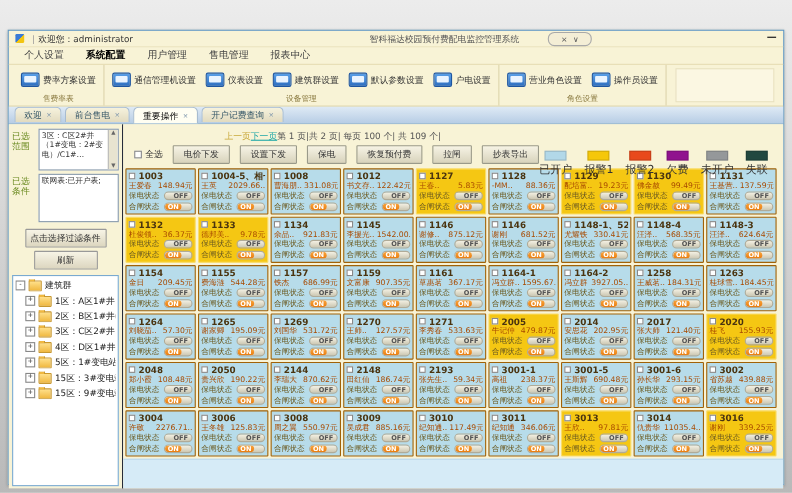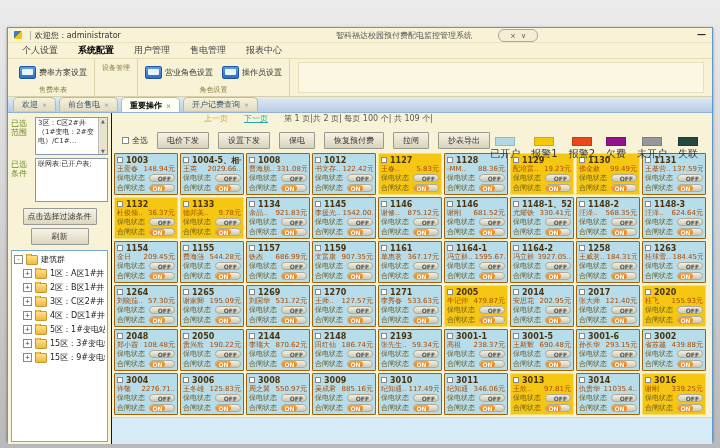--- a/index.html
+++ b/index.html
@@ -43,21 +43,21 @@
     background:#eaf4ff;border-radius:1px}
   .rg-label{font-size:7px;color:#8a7a40;text-align:center;padding:2px 0 1px}
   .ribbon-rest{flex:1;margin:3px 8px;border:1px solid #e8e0be;background:#fbf7e2}
   
   .doctabbar{height:16px;background:linear-gradient(#dfeaf5,#b7cde5);
     display:flex;gap:3px;padding-left:5px;
     border-bottom:1px solid #8fb3d4;box-sizing:border-box}
   .doc-tab{height:13px;display:flex;align-items:center;gap:4px;padding:0 8px;
     font-size:8px;color:#356;background:linear-gradient(#f6f2dd,#e2dbc0);
     border:1px solid #a8bcd0;border-bottom:none;border-radius:5px 5px 0 0;cursor:default;white-space:nowrap}
-  .doc-tab.active{background:#fffef2;font-weight:bold;color:#000;height:14px}
+  .doc-tab.active{background:#fffef2;font-weight:normal;color:#000;height:14px}
   .tab-close{font-size:6px;color:#7a93ab}
   
   .content{display:flex;height:331px}
   
   .sidebar{width:104px;flex:none;display:flex;flex-direction:column;
     background:#f8f3d6;border-right:1px solid #0f172a;padding:4px 3px 2px;box-sizing:border-box}
   .filter-row{display:flex;gap:2px;margin-bottom:3px}
   .f-label{width:22px;flex:none;font-size:8px;color:#6a8a20;line-height:1.15;padding-top:2px}
   .f-box{flex:1;height:34px;background:#fff;border:1px solid #8899aa;
     font-size:7px;color:#333;padding:1px 9px 1px 2px;overflow:hidden;position:relative;line-height:1.25}
@@ -73,21 +73,21 @@
   .tree-root,.tree-item{display:flex;align-items:center;gap:3px;white-space:nowrap;overflow:hidden}
   .tree-item{padding-left:9px;margin-top:3px}
   .expander{width:7px;height:7px;flex:none;border:1px solid #888;background:#fff;
     font-size:6px;line-height:5px;text-align:center;color:#333}
   .folder{width:10px;height:8px;flex:none;background:linear-gradient(#ffe08a,#f0b840);
     border:1px solid #c89830;border-radius:1px;position:relative;margin-top:1px}
   .folder::before{content:"";position:absolute;top:-3px;left:-1px;width:4px;height:2px;
     background:#f0b840;border:1px solid #c89830;border-bottom:none;border-radius:1px 1px 0 0}
   
   .main{flex:1;display:flex;flex-direction:column;background:#f8f3d6;position:relative;overflow:hidden}
-  .pag-row{height:16px;display:flex;align-items:flex-start;gap:16px;font-size:8px;
+  .pag-row{height:16px;display:flex;align-items:flex-end;gap:0;font-size:8px;
     color:#555;padding-left:92px;flex:none}
   .pag-prev{color:#c8a93c;cursor:default}
   .pag-next{color:#21a8a8;text-decoration:underline;cursor:default}
   .tool-row{height:22px;display:flex;align-items:center;gap:9px;padding-left:10px;font-size:8px;flex:none}
   .chk-wrap{display:flex;align-items:center;gap:3px;color:#333}
   .checkbox{width:7px;height:7px;background:#fff;border:1px solid #888;flex:none;box-sizing:border-box}
   .tool-btn{background:linear-gradient(#f6f3e5,#d8d3bc);border:1px solid #9a9a8a;
     font-size:8px;padding:2px 9px;color:#333;font-family:inherit;border-radius:1px}
   .legend{position:absolute;right:14px;top:24px;display:flex;gap:11px}
   .legend-item{display:flex;flex-direction:column;align-items:center;gap:1px;
@@ -146,20 +146,42 @@
       <div class="ribbon-group">
         <div class="rg-buttons">
           <div class="ribbon-btn">
             <span class="ribbon-icon"></span>
             <span class="rb-label">费率方案设置</span>
           </div>
         </div>
         <div class="rg-label">售费率表</div>
       </div>
       <div class="ribbon-group">
+        <div class="rg-buttons">
+          <div class="ribbon-btn">
+            <span class="ribbon-icon"></span>
+            <span class="rb-label">通信管理机设置</span>
+          </div>
+          <div class="ribbon-btn">
+            <span class="ribbon-icon"></span>
+            <span class="rb-label">仪表设置</span>
+          </div>
+          <div class="ribbon-btn">
+            <span class="ribbon-icon"></span>
+            <span class="rb-label">建筑群设置</span>
+          </div>
+          <div class="ribbon-btn">
+            <span class="ribbon-icon"></span>
+            <span class="rb-label">默认参数设置</span>
+          </div>
+          <div class="ribbon-btn">
+            <span class="ribbon-icon"></span>
+            <span class="rb-label">户电设置</span>
+          </div>
+        </div>
         <div class="rg-label">设备管理</div>
       </div>
       <div class="ribbon-group">
         <div class="rg-buttons">
           <div class="ribbon-btn">
             <span class="ribbon-icon"></span>
             <span class="rb-label">营业角色设置</span>
           </div>
           <div class="ribbon-btn">
             <span class="ribbon-icon"></span>
@@ -618,21 +640,21 @@
             <div class="c-status">
               <span class="s-label">合闸状态</span>
               <span class="toggle-on">
                 <span class="on-seg">ON</span>
               </span>
             </div>
           </div>
           <div class="card">
             <div class="c-head">
               <span class="checkbox"></span>
-              <span class="c-id">1148-2</span>
+              <span class="c-id">1148-4</span>
             </div>
             <div class="c-name">
               <span class="n">汪泽..</span>
               <span class="v">568.35元</span>
             </div>
             <div class="c-status">
               <span class="s-label">保电状态</span>
               <span class="pill-off">OFF</span>
             </div>
             <div class="c-status">

